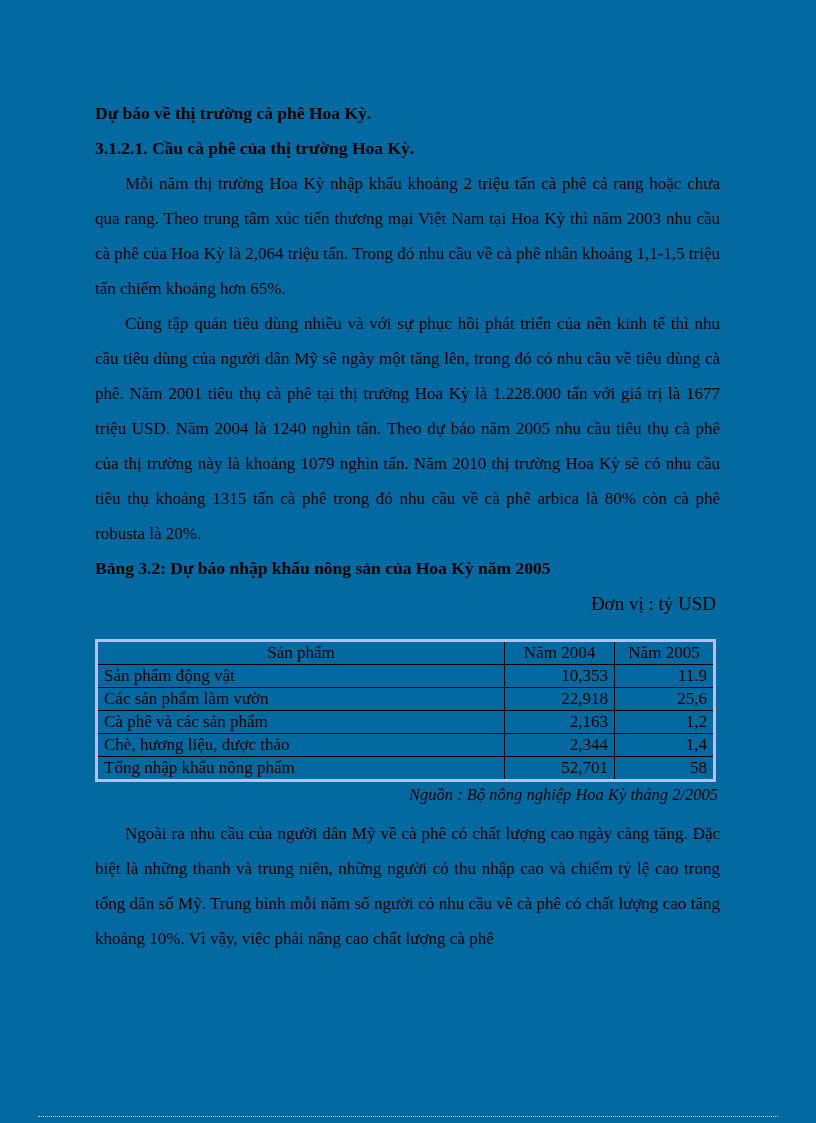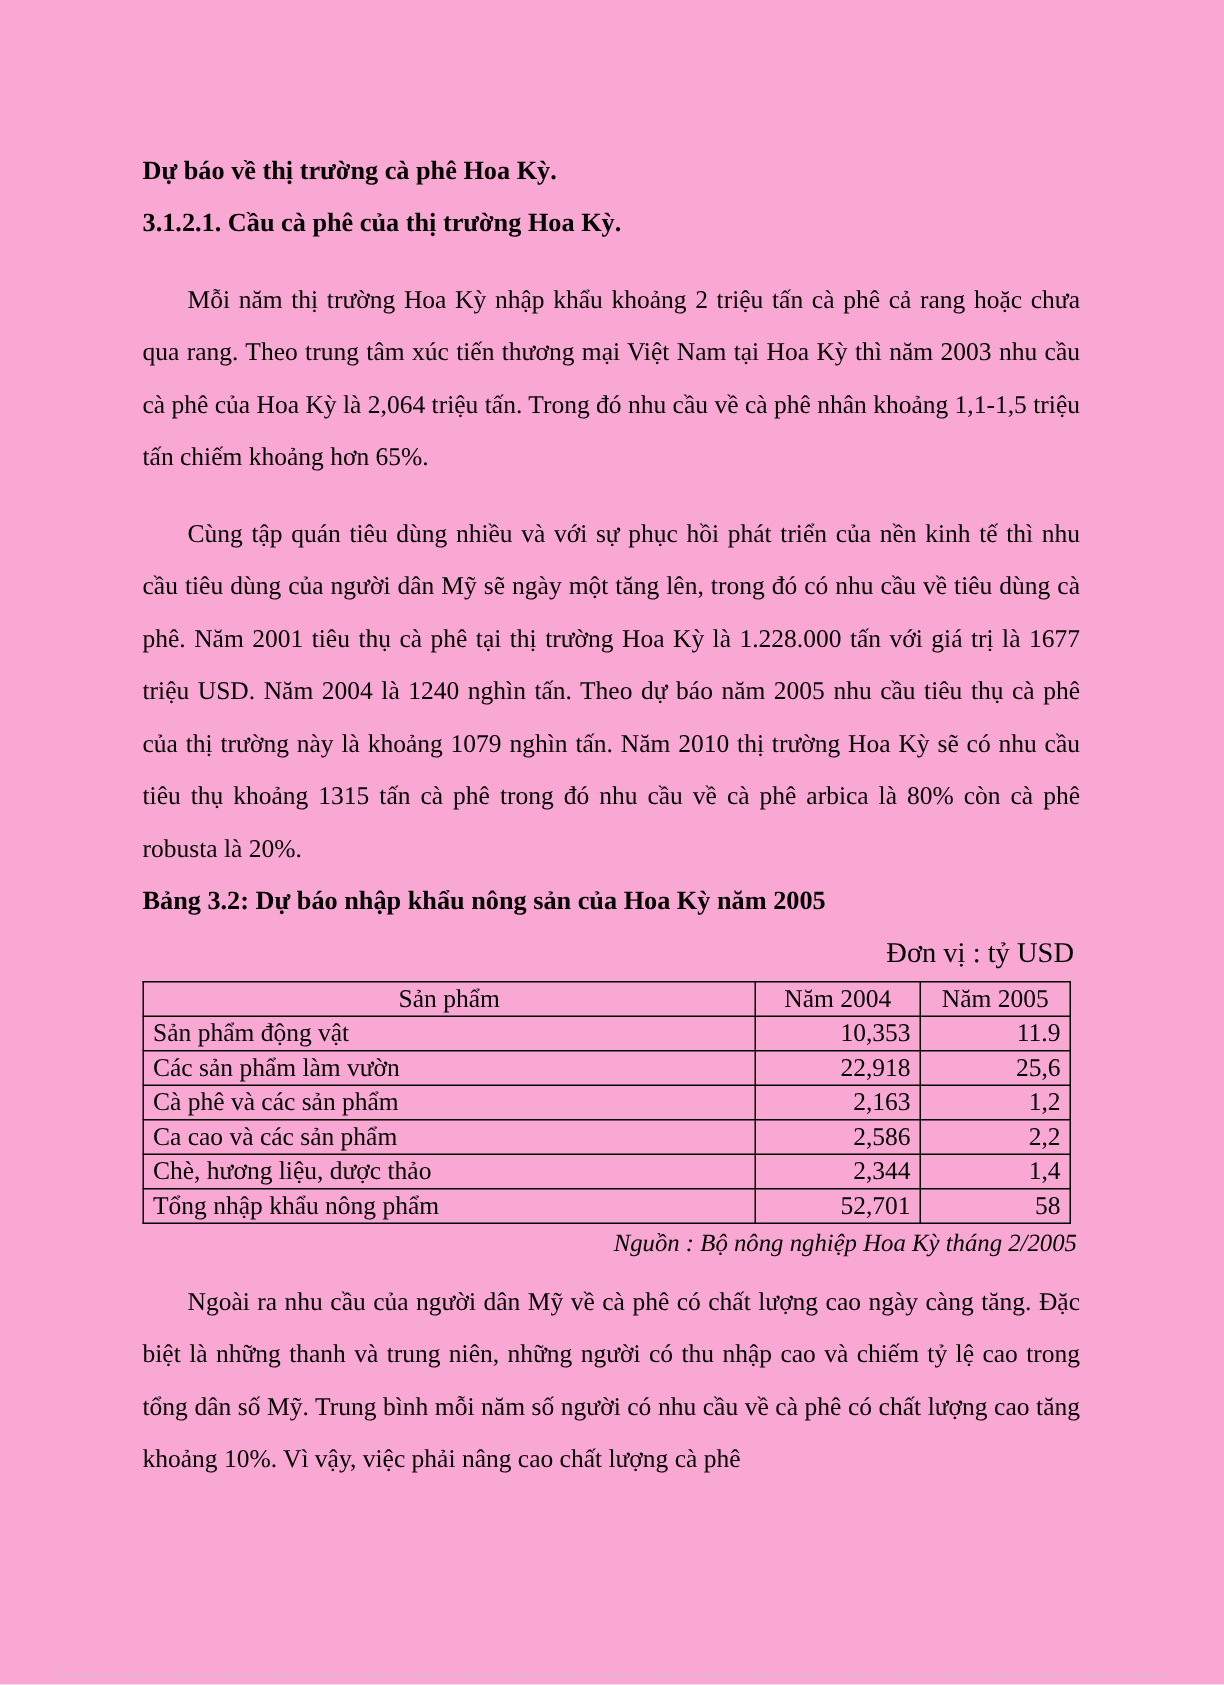--- a/index.html
+++ b/index.html
@@ -2,21 +2,21 @@
 <html lang="vi"><head>
 <meta charset="utf-8">
 <style>
   * { margin: 0; padding: 0; box-sizing: border-box; }
   html, body { background: #ffffff; }
   .page {
     position: relative;
     width: 816px;
     height: 1123px;
     margin: 0 auto;
-    background: #f9a8d4;
+    background: #0369a1;
     font-family: "Liberation Serif", "DejaVu Serif", serif;
     color: #000000;
     overflow: hidden;
   }
   .content {
     position: absolute;
     left: 95px;
     top: 96px;
     width: 625px;
   }
@@ -25,40 +25,39 @@
     font-weight: bold;
     line-height: 35px;
     text-align: left;
   }
   .para {
     font-size: 17px;
     line-height: 35px;
     text-align: justify;
     text-align-last: left;
     text-indent: 30px;
-    margin-top: 16px;
   }
   .table-caption {
     font-size: 17.5px;
     font-weight: bold;
     line-height: 35px;
     font-family: Liberation Serif, serif;
   }
   .unit-note {
     font-size: 19px;
     line-height: 35px;
     text-align: right;
     padding-right: 4px;
   }
   table.data-table {
     width: 618px;
     border-collapse: collapse;
-    border: 1px solid #c4b5fd;
+    border: 3px solid #c4b5fd;
     table-layout: fixed;
-    margin-top: 1px;
+    margin-top: 18px;
   }
   table.data-table col.c1 { width: 408px; }
   table.data-table col.c2 { width: 110px; }
   table.data-table col.c3 { width: 100px; }
   table.data-table th, table.data-table td {
     border: 1px solid #000;
     font-size: 17px;
     font-weight: normal;
     height: 23px;
     line-height: 22px;
@@ -126,25 +125,20 @@
           <td class="cell-product">Các sản phẩm làm vườn</td>
           <td class="cell-num">22,918</td>
           <td class="cell-num">25,6</td>
         </tr>
         <tr>
           <td class="cell-product">Cà phê và các sản phẩm</td>
           <td class="cell-num">2,163</td>
           <td class="cell-num">1,2</td>
         </tr>
         <tr>
-          <td class="cell-product">Ca cao và các sản phẩm</td>
-          <td class="cell-num">2,586</td>
-          <td class="cell-num">2,2</td>
-        </tr>
-        <tr>
           <td class="cell-product">Chè, hương liệu,  dược thảo</td>
           <td class="cell-num">2,344</td>
           <td class="cell-num">1,4</td>
         </tr>
         <tr>
           <td class="cell-product">Tổng nhập khẩu nông phẩm</td>
           <td class="cell-num">52,701</td>
           <td class="cell-num">58</td>
         </tr>
       </tbody>

